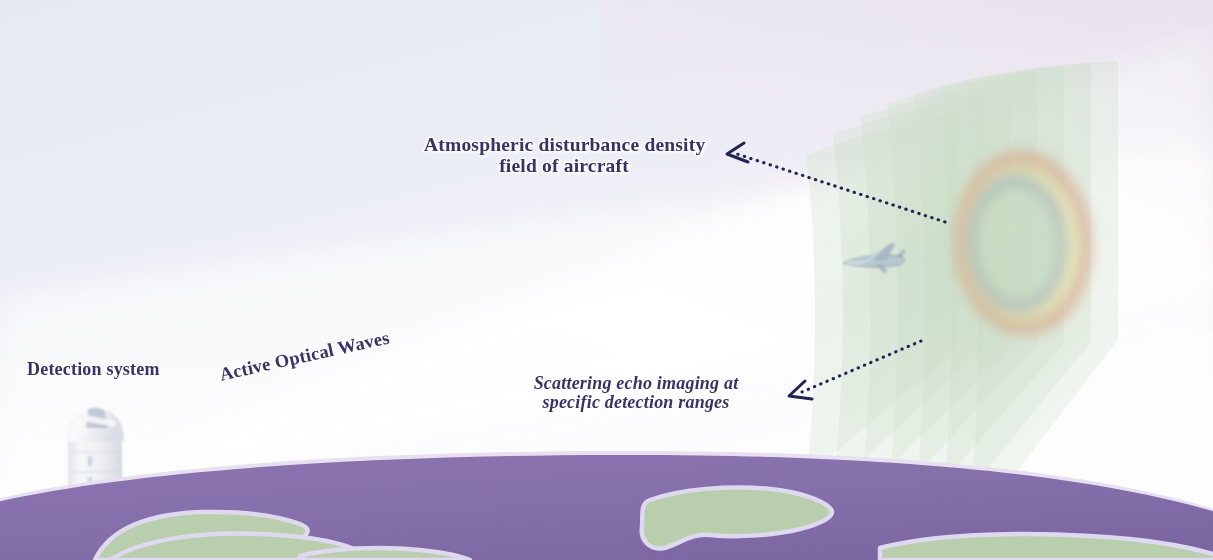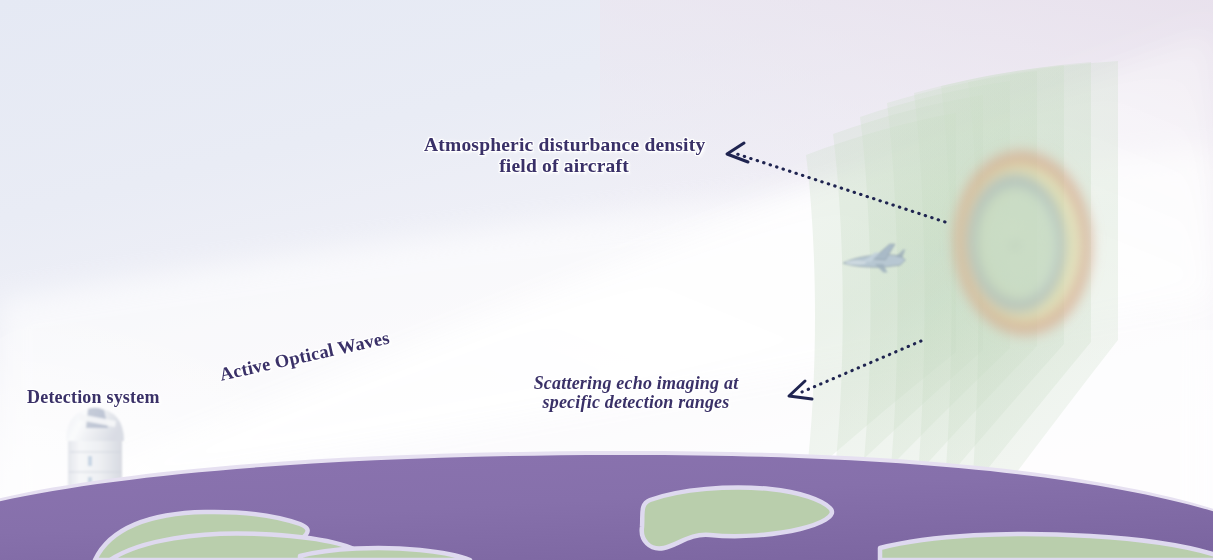--- a/index.html
+++ b/index.html
@@ -55,21 +55,20 @@
     top: 374px;
     width: 238px;
     font-size: 18px;
     font-style: italic;
   }
   #label-detection {
     left: 27px;
     top: 360px;
     font-size: 18px;
     text-align: left;
-    margin-top: 28px;
   }
   #label-waves {
     left: 218px;
     top: 366px;
     font-size: 18.5px;
     text-align: left;
     transform: rotate(-12.5deg);
     transform-origin: left top;
   }
 </style>

